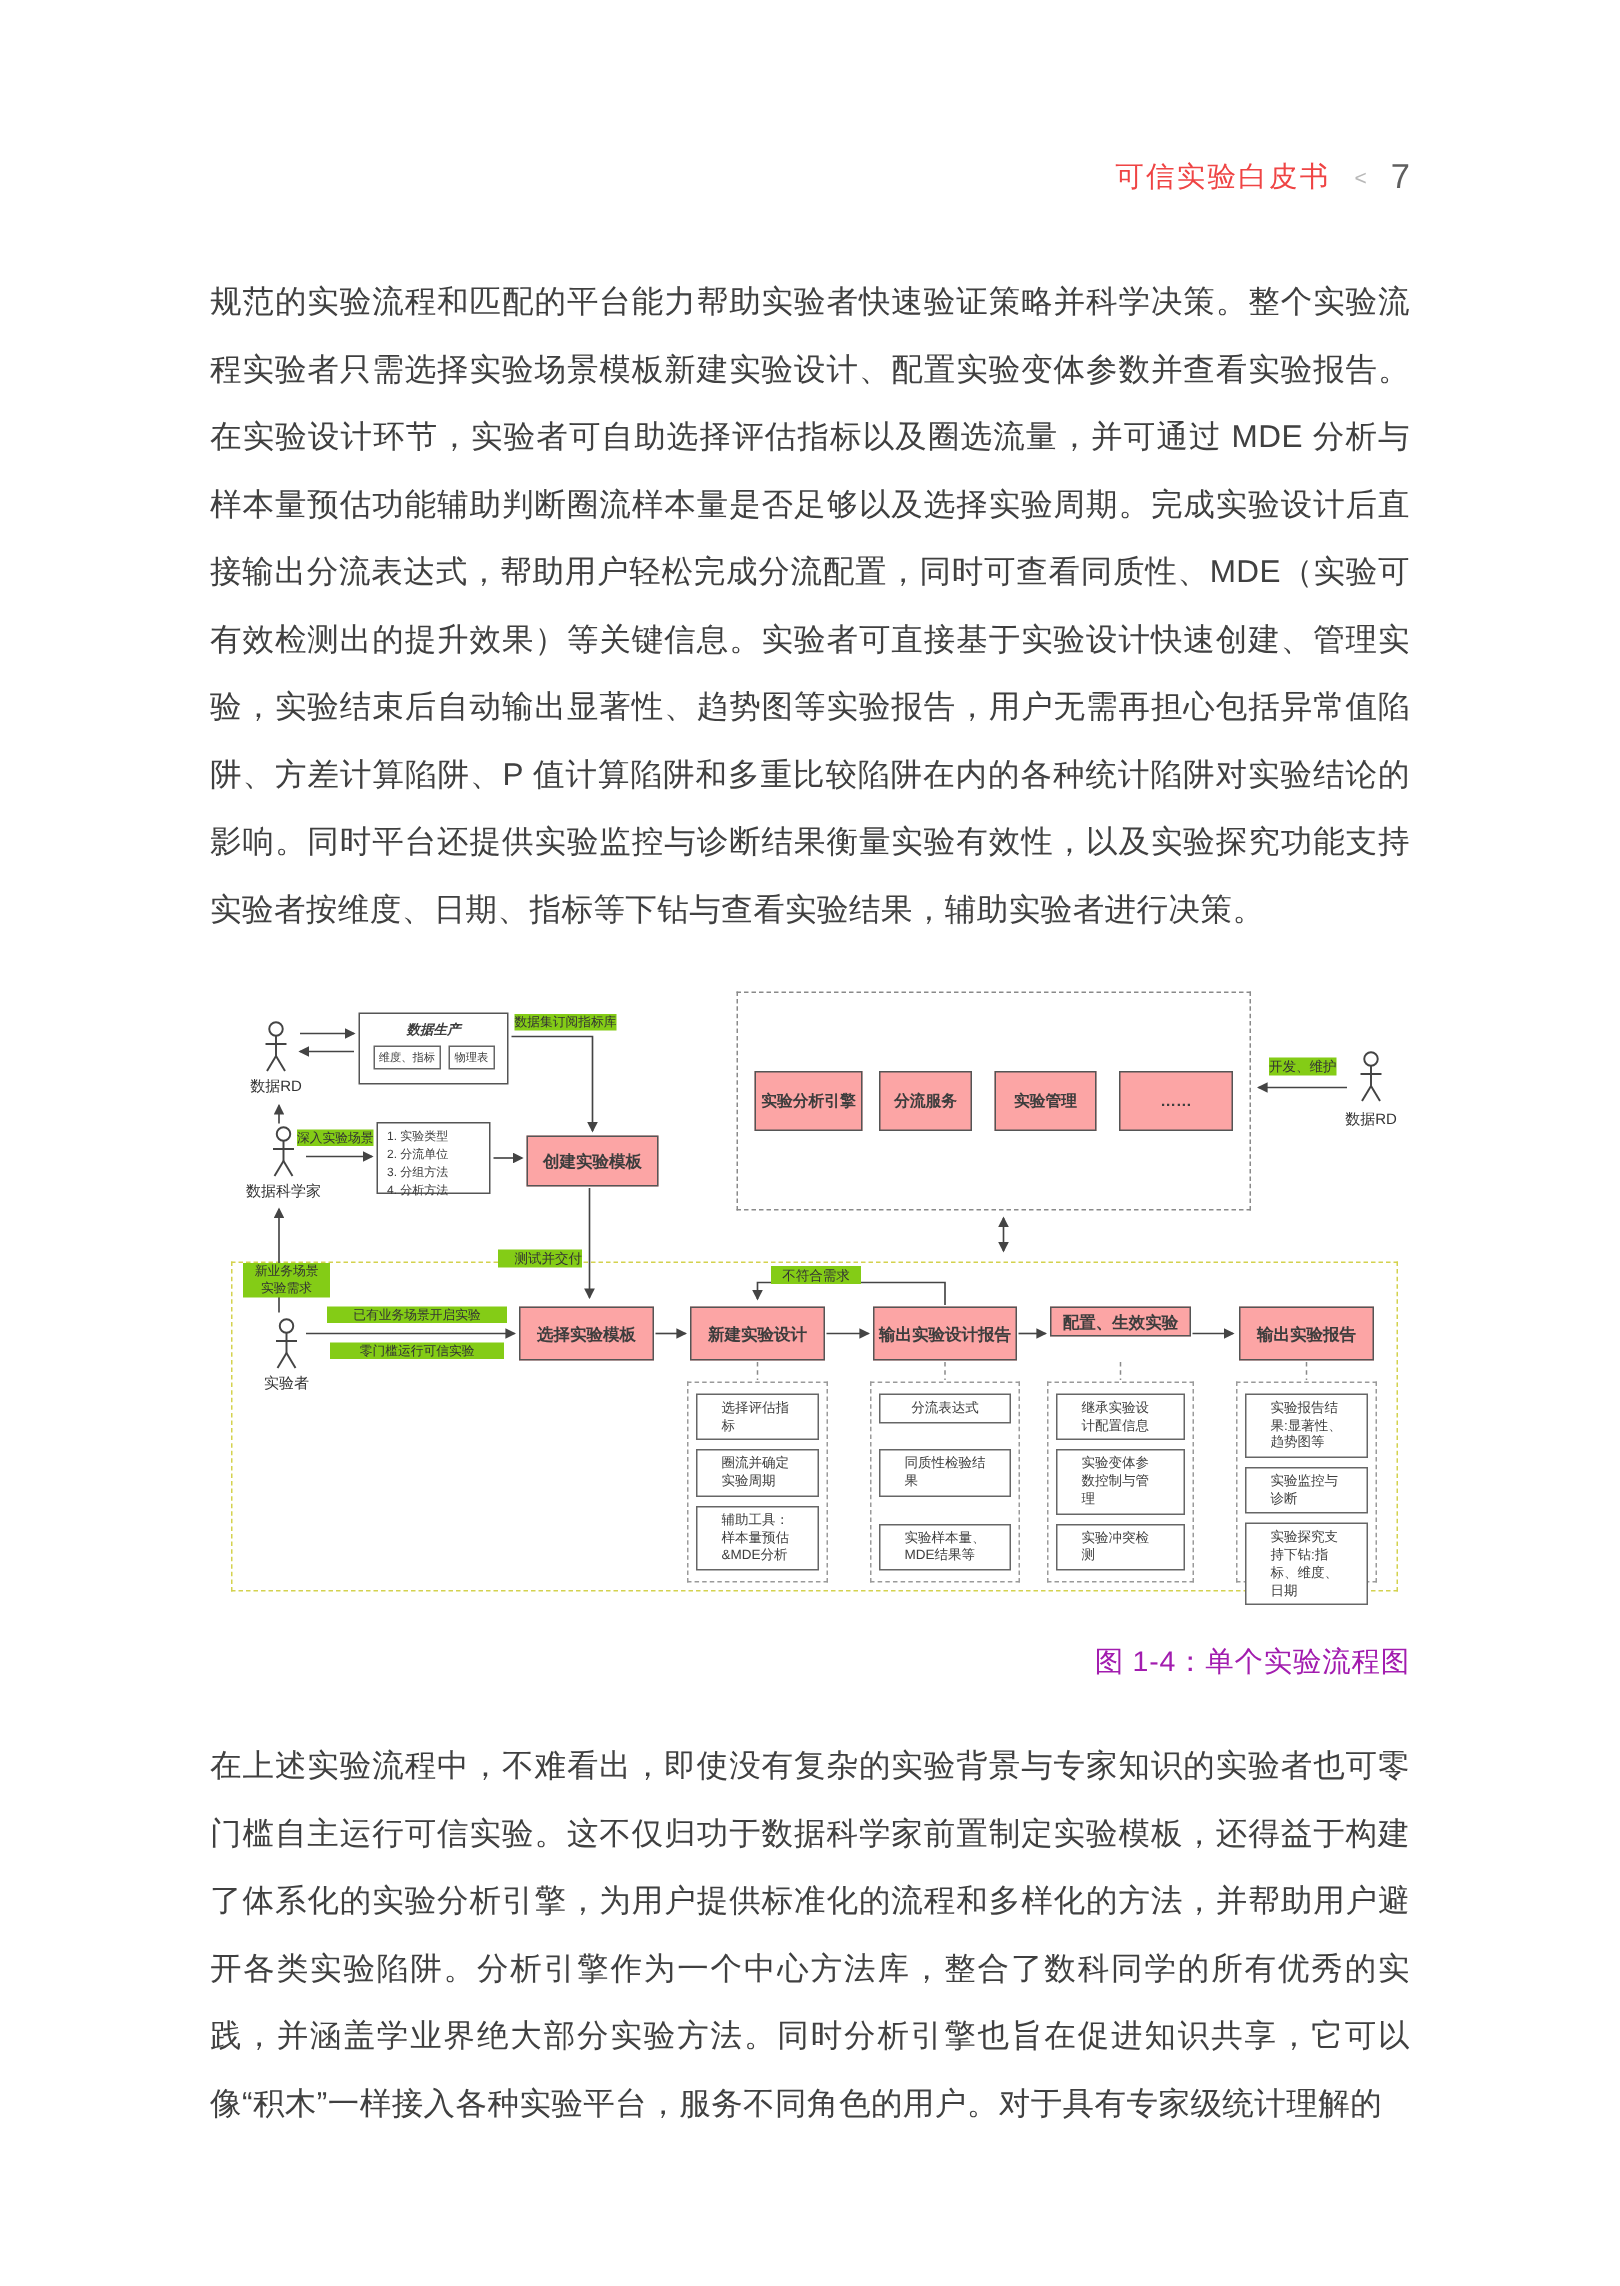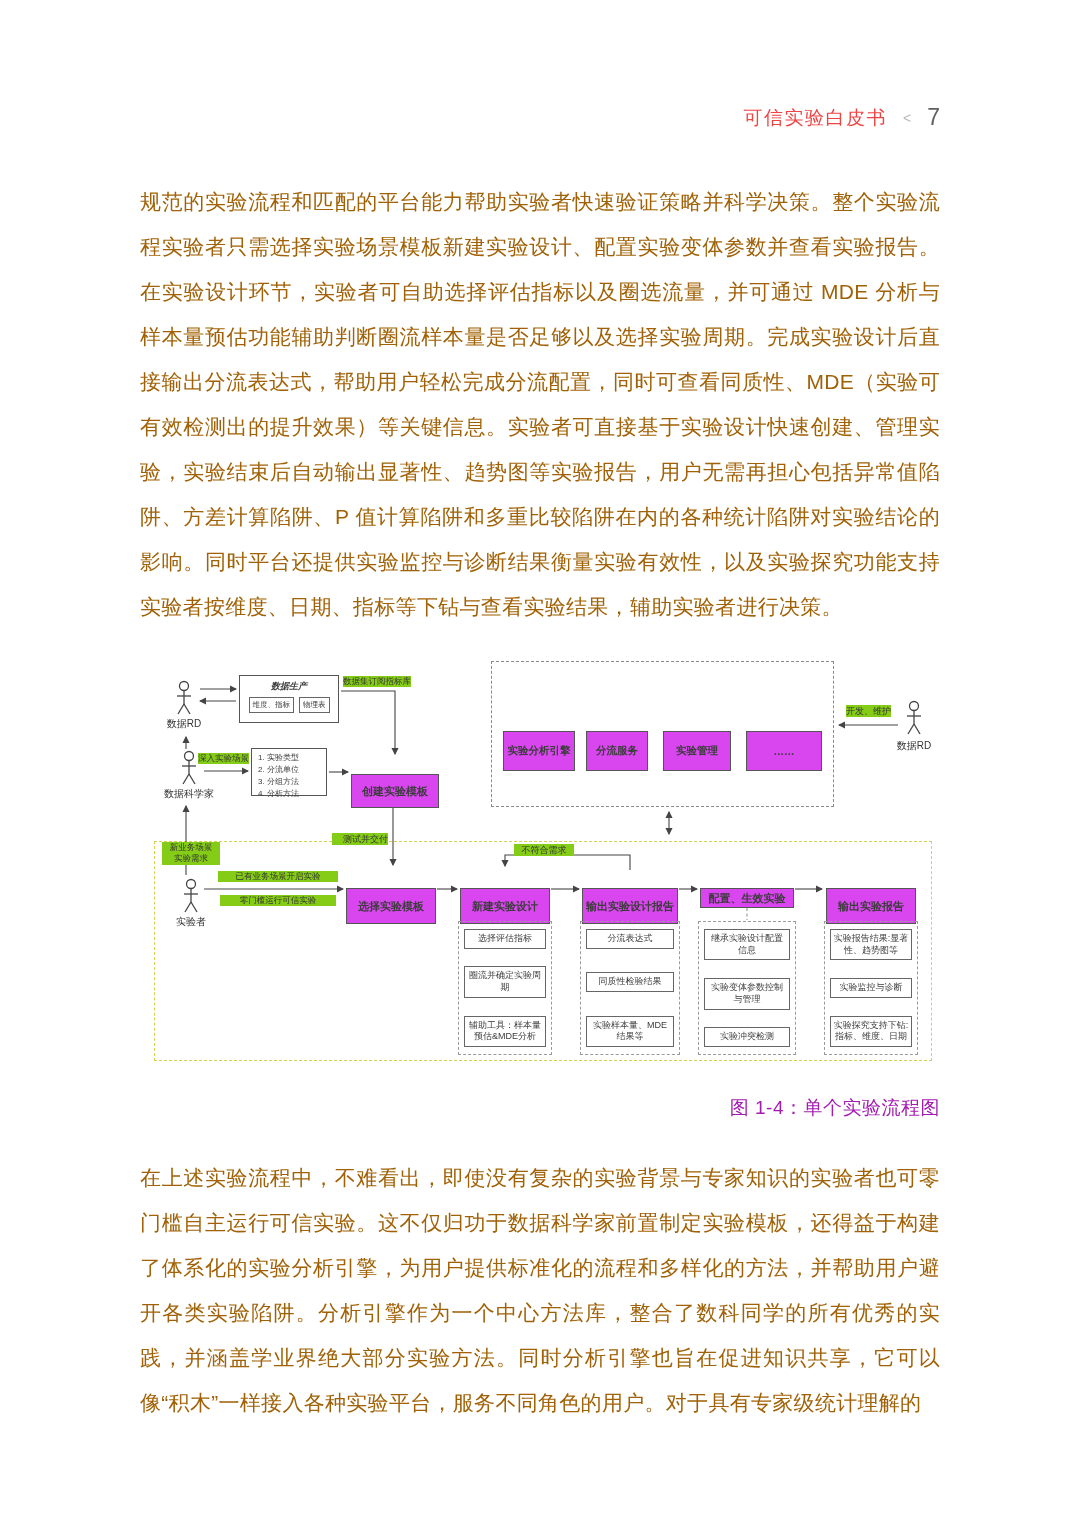--- a/index.html
+++ b/index.html
@@ -10,52 +10,52 @@
   }
   .content { padding:0 140px; }
 
   
   .page-header { display:flex; justify-content:flex-end; align-items:center; gap:16px; padding-top:104px; }
   .doc-title { font-size:19px; color:#ef4444; letter-spacing:1.5px; }
   .sep { font-size:14px; color:#b8b8b8; }
   .page-num { font-size:23px; color:#5f5f5f; }
 
   
-  .body-text { font-size:21px; line-height:45px; text-align:justify; color:#a16207; letter-spacing:.3px; }
+  .body-text { font-size:21px; line-height:45px; text-align:justify; color:#404040; letter-spacing:.3px; }
   .p1 { margin-top:48px; }
   .p2 { margin-top:34px; }
 
   
   .figure { position:relative; width:792px; height:408px; margin-top:30px; margin-left:6px; }
   .figure svg.layer { position:absolute; left:0; top:0; z-index:1; }
   .ar { stroke:#444; stroke-width:1.1; fill:none; marker-end:url(#arr); }
   .ar2 { stroke:#444; stroke-width:1.1; fill:none; marker-end:url(#arr); marker-start:url(#arr); }
   .dashline { stroke:#8a8a8a; stroke-width:1; stroke-dasharray:3 2.5; fill:none; }
 
   .abs { position:absolute; }
   .dash-box { border:1px dashed #8a8a8a; z-index:0; }
   .yellow-box { border:1px dashed #d4d24e; z-index:0; }
 
-  .fbox { background:#d946ef; border:1px solid #555; z-index:2;
-          display:flex; align-items:center; justify-content:center; text-align:center;margin-top:17px; }
+  .fbox { background:#fca5a5; border:1px solid #555; z-index:2;
+          display:flex; align-items:center; justify-content:center; text-align:center; }
   .flow-box { font-size:11px; font-weight:bold; padding:2px; }
   .engine-box { font-size:10.5px; font-weight:600; padding:2px; }
   .create-box { font-size:11px; font-weight:bold; }
 
   .dp-box { background:#fff; border:1px solid #555; z-index:2; padding:4px 4px; }
   .dp-title { font-size:9px; font-weight:bold; text-align:center;font-style:italic; }
   .dp-row { display:flex; gap:5px; justify-content:center; margin-top:4px; }
   .mini-box { border:1px solid #666; font-size:7.5px; padding:2px 3px; white-space:nowrap; background:#fff; }
 
   .spec-box { background:#fff; border:1px solid #555; z-index:2; font-size:8px; line-height:1.5; padding:3px 6px; }
 
   .sub-col { border:1px dashed #9a9a9a; z-index:2; padding:7px 5px;
              display:flex; flex-direction:column; justify-content:space-between; gap:6px; }
   .sub-item { border:1px solid #666; background:#fff; font-size:9px; line-height:1.3;
-              padding:3px 2px; display:flex; align-items:center; justify-content:center; text-align:center; }
+              padding:3px 16px; display:flex; align-items:center; justify-content:center; text-align:left; }
 
   .lbl { position:absolute; z-index:3; font-size:9px; color:#333; background:#84cc16; line-height:1.35; }
   .lbl-xs { font-size:8.5px; }
   .actor-lbl { position:absolute; z-index:3; font-size:10px; color:#333; text-align:center; }
   .pre { white-space:pre-line; }
   .tac { text-align:center; }
   .tar { text-align:right; }
 
   .caption { margin-top:28px; text-align:right; font-size:19px; color:#a21caf; letter-spacing:.5px; }
 </style>

